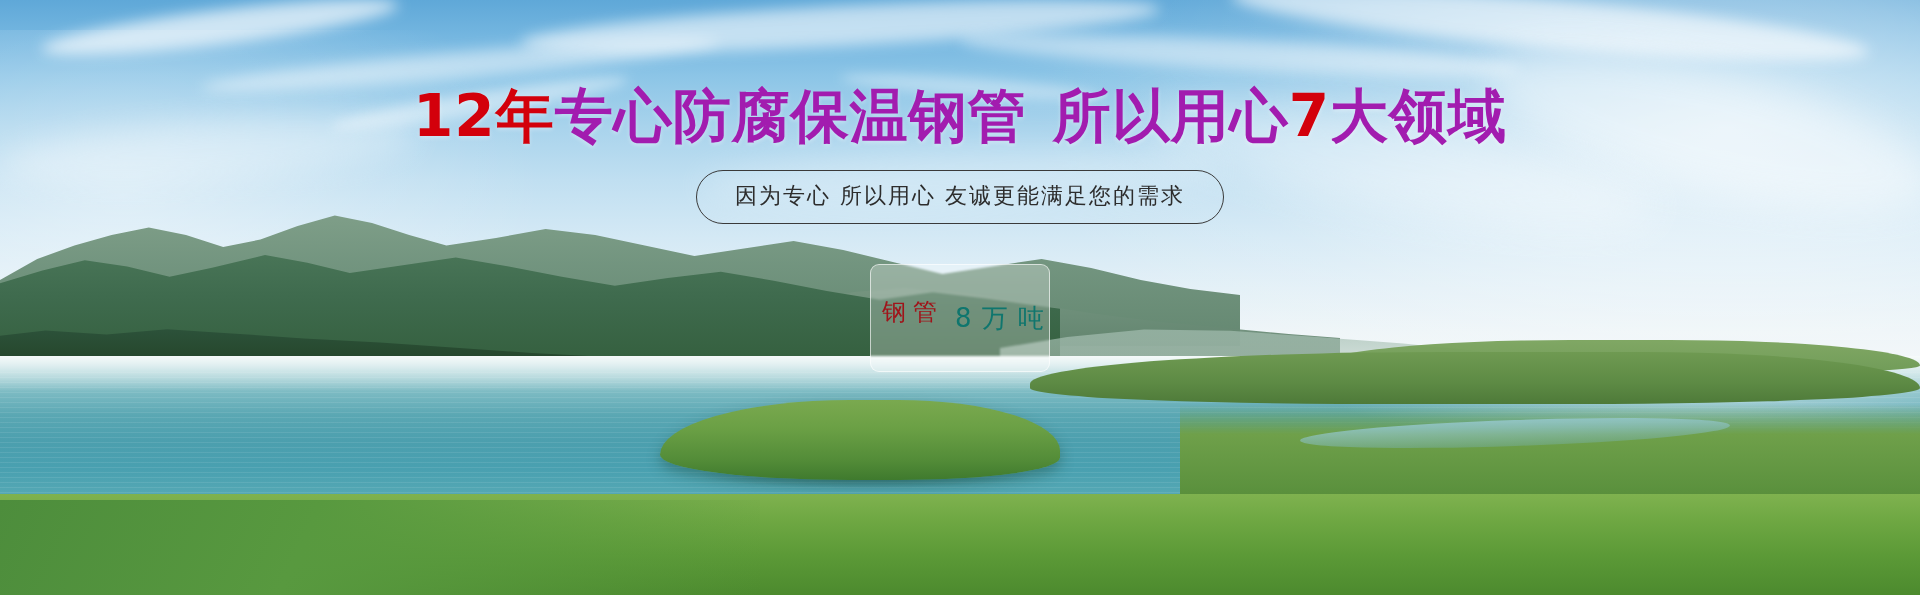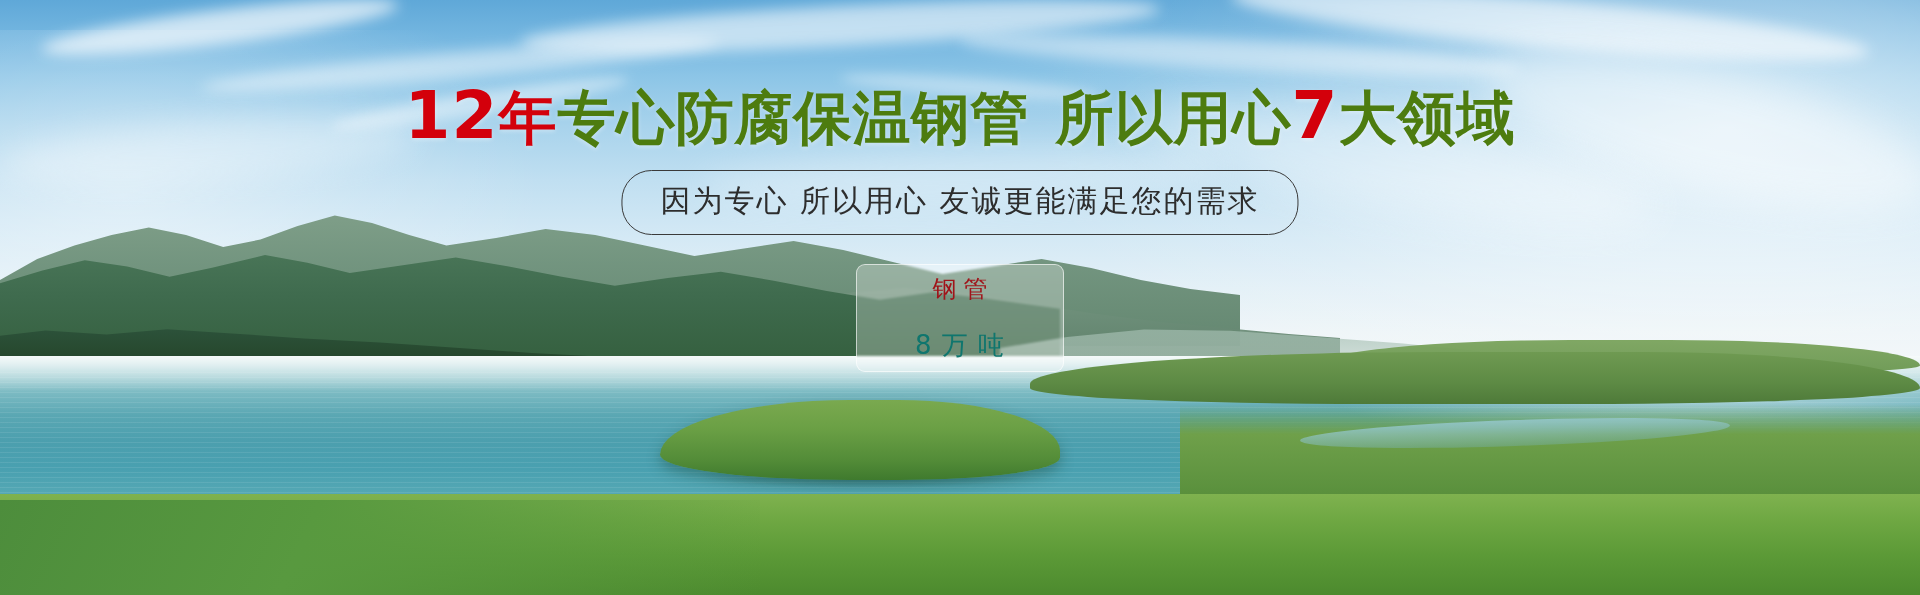--- a/index.html
+++ b/index.html
@@ -186,51 +186,51 @@
     position:absolute; left:0; top:86px; width:1920px;
     text-align:center;
     white-space:nowrap;
     font-weight:bold;
     font-size:58px;
     line-height:60px;
     letter-spacing:1px;
     text-shadow:0 2px 4px rgba(255,255,255,.35);
   }
   .hl-red  { color:#d3000b; }
-  .hl-dark { color:#4d7c0f; }
-  .hl-num  { font-size:66px; }
+  .hl-dark { color:#a21caf; }
+  .hl-num  { font-size:58px; }
   .hl-gap  { display:inline-block; width:26px; }
 
   
   .subtitle-pill {
     position:absolute; left:50%; top:170px;
     transform:translateX(-50%);
     padding:10px 38px 12px;
     border:1px solid #3a3a3a;
     border-radius:30px;
     color:#2d2d2d;
-    font-size:30px;
+    font-size:22px;
     letter-spacing:2px;
     white-space:nowrap;
     background:transparent;
   }
 
   
   .stats {
     position:absolute; left:50%; top:264px;
     transform:translateX(-50%);
     display:flex;
     gap:6px;
   }
   .stat-card {
-    width:208px; height:108px;
+    width:180px; height:108px;
     border:1px solid rgba(255,255,255,.62);
     border-radius:9px;
     background:rgba(255,255,255,.27);
-    display:flex; flex-direction:column;
+    display:flex; flex-direction:row;
     align-items:center; justify-content:center;
     color:#a00a12;
     backdrop-filter:blur(1px);
     gap:11px;
   }
   .stat-label {
     font-size:24px;
     letter-spacing:7px;
     text-indent:7px;
     margin-bottom:12px;

